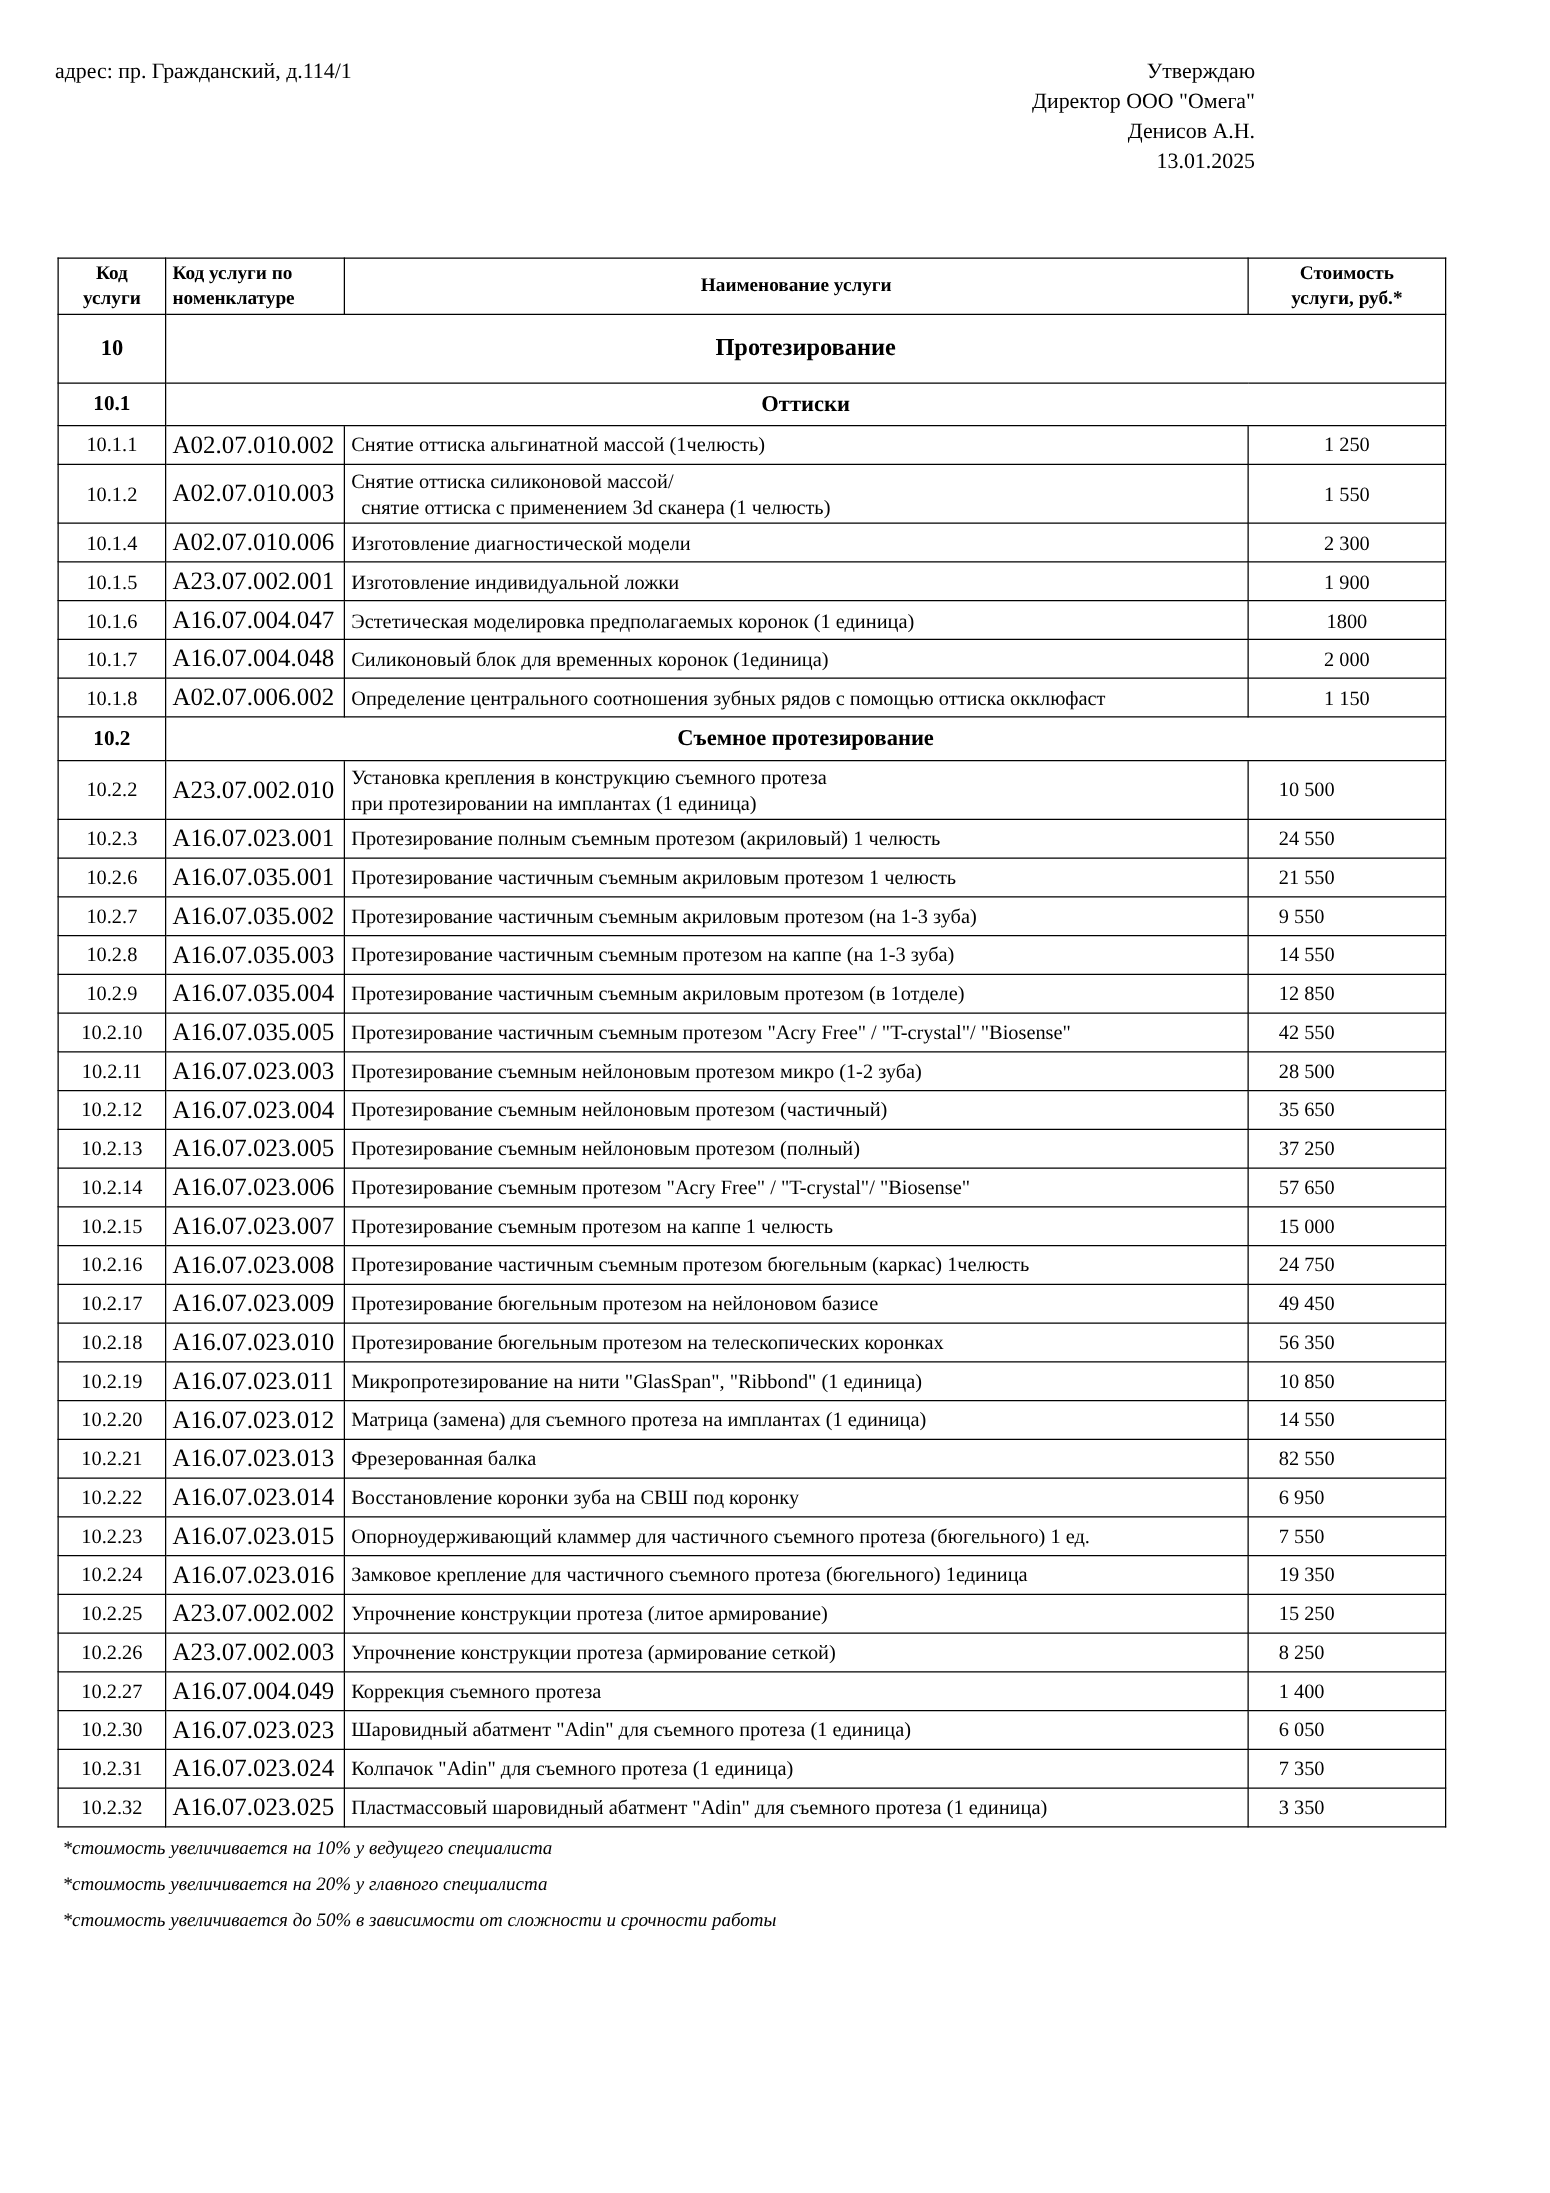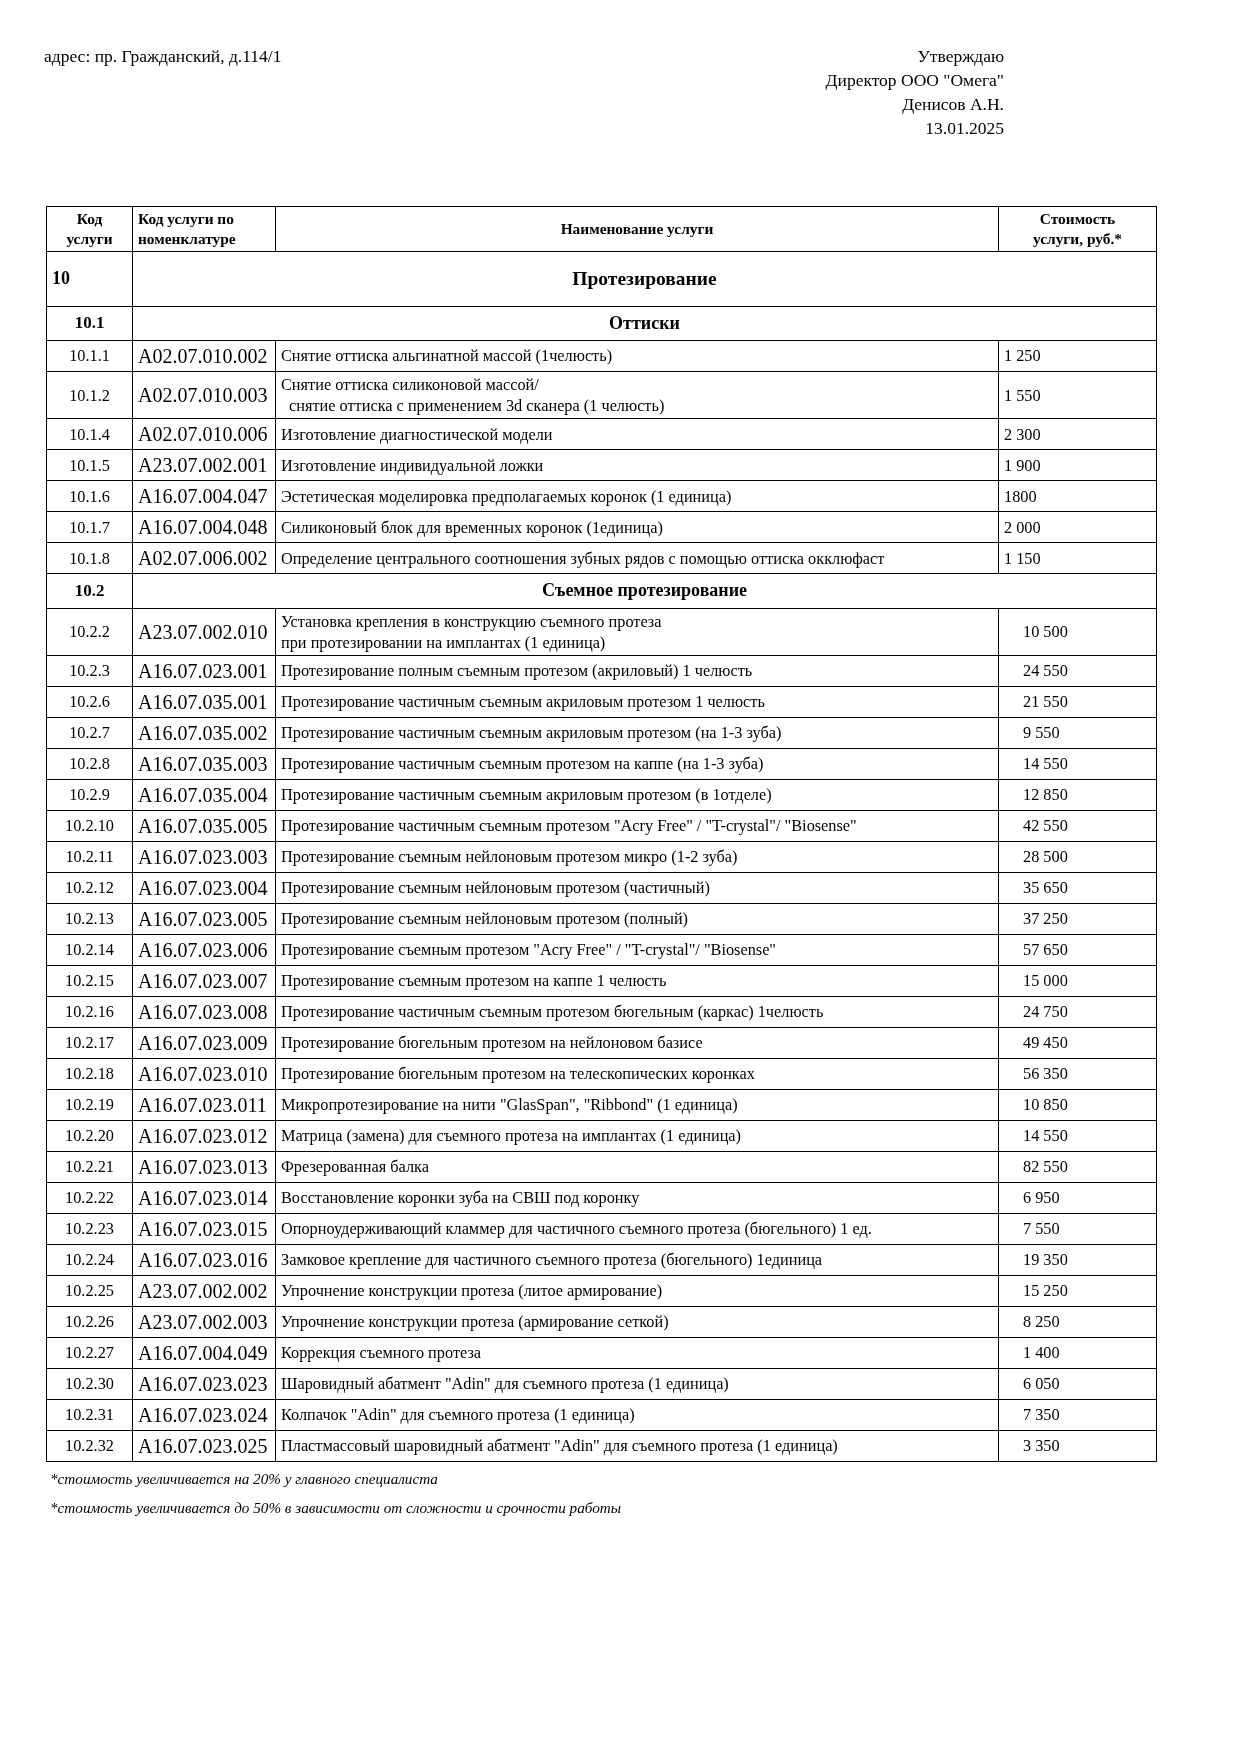--- a/index.html
+++ b/index.html
@@ -88,28 +88,28 @@
     font-size: 20px;
     white-space: nowrap;
     padding-left: 5px;
   }
   td.nomen.tight { font-size: 14.2px; }
   td.name {
     text-align: left;
     padding-left: 7px;
   }
   td.price {
-    text-align: left;
+    text-align: center;
     white-space: nowrap;
   }
   td.price.l { text-align: left; padding-left: 24px; }
 
   
   tr.group td.grp-code {
-    text-align: left;
+    text-align: center;
     font-weight: bold;
     font-size: 18px;
   }
   tr.group td.grp-title {
     text-align: center;
     font-weight: bold;
     font-size: 19.5px;
     padding: 12px 5px;
   }
   tr.subgroup td.grp-code {
@@ -442,17 +442,18 @@
           <td class="nomen">A16.07.023.025</td>
           <td class="name">Пластмассовый шаровидный абатмент "Adin" для съемного протеза (1 единица)</td>
           <td class="price l">3 350</td>
         </tr>
 
       </tbody>
     </table>
   </div>
 
   <div class="notes">
+    <div>*стоимость увеличивается на 10% у ведущего специалиста</div>
     <div>*стоимость увеличивается на 20% у главного специалиста</div>
     <div>*стоимость увеличивается до 50% в зависимости от сложности и срочности работы</div>
   </div>
 
 </div>
 
 </body></html>

